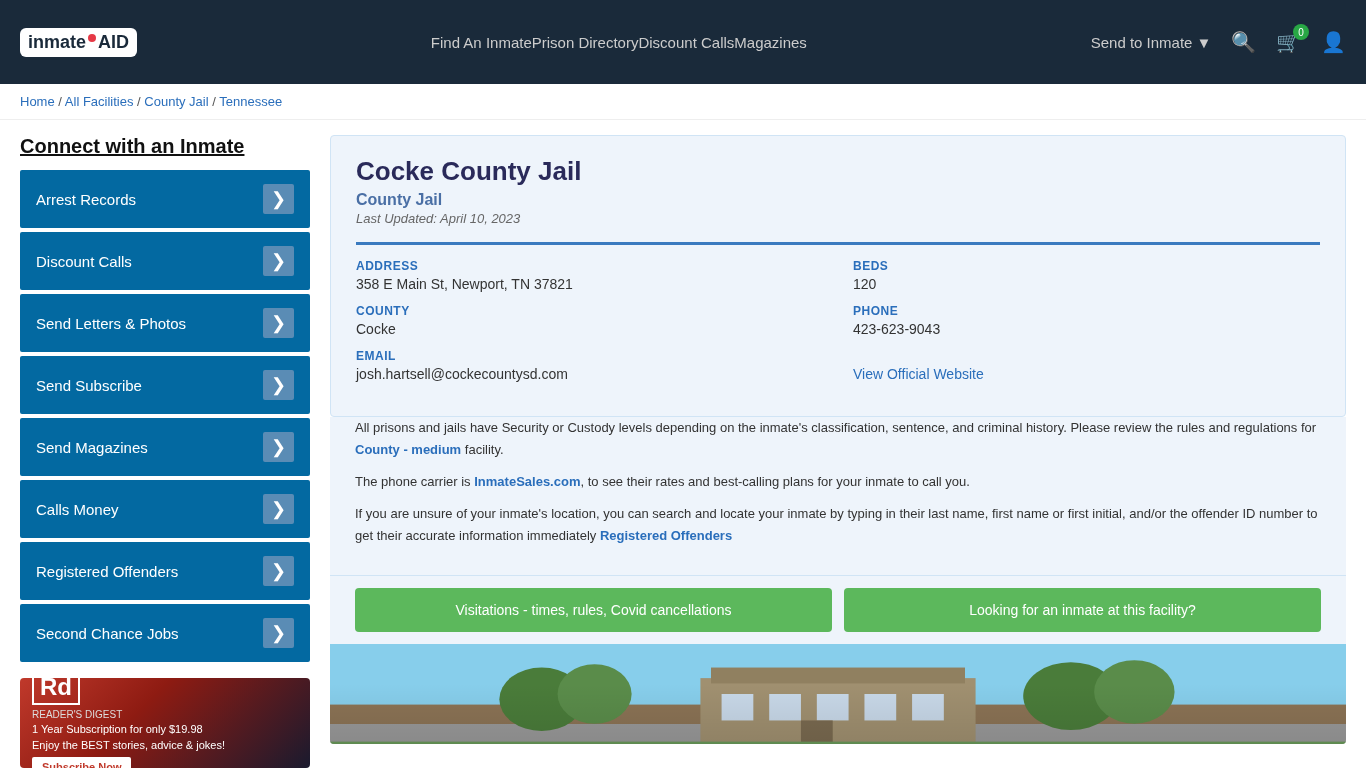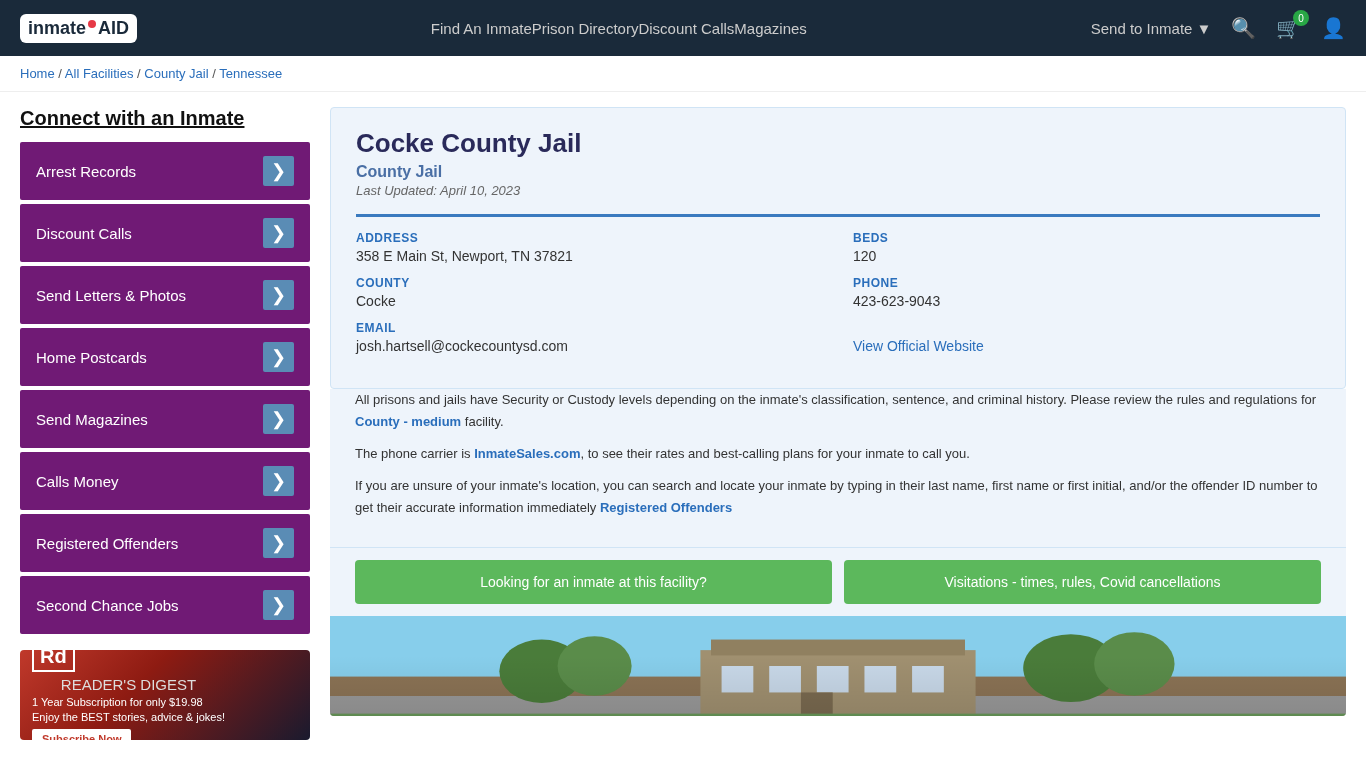--- a/index.html
+++ b/index.html
@@ -1,21 +1,21 @@
 <!DOCTYPE html>
 <html><head>
   <meta charset="utf-8">
   <style>
     * { margin: 0; padding: 0; box-sizing: border-box; }
     body { font-family: Arial, sans-serif; font-size: 14px; color: #333; background: #fff; }
 
     
     .navbar {
       background: #1a2a3a;
-      height: 56px;
+      height: 84px;
       display: flex;
       align-items: center;
       padding: 0 20px;
       gap: 30px;
     }
     .navbar-logo {
       display: flex;
       align-items: center;
       margin-right: 10px;
     }
@@ -123,21 +123,21 @@
       text-decoration: underline;
       margin-bottom: 12px;
       color: #111;
     }
     .sidebar-menu {
       display: flex;
       flex-direction: column;
       gap: 4px;
     }
     .sidebar-item {
-      background: #701a75;
+      background: #0369a1;
       color: #fff;
       padding: 14px 16px;
       display: flex;
       align-items: center;
       justify-content: space-between;
       cursor: pointer;
       border-radius: 2px;
       font-size: 15px;
     }
     .sidebar-item .arrow {
@@ -157,21 +157,21 @@
       overflow: hidden;
       position: relative;
     }
     .ad-banner-content {
       padding: 8px 12px;
       color: #fff;
       font-size: 12px;
       z-index: 1;
     }
     .ad-banner-content .rd-logo {
-      font-size: 20px;
+      font-size: 24px;
       font-weight: 900;
       color: #fff;
       border: 2px solid #fff;
       padding: 2px 6px;
       display: inline-block;
       margin-bottom: 4px;
     }
     .ad-banner-content .ad-text {
       font-size: 11px;
       line-height: 1.4;
@@ -352,21 +352,21 @@
       </div>
       <div class="sidebar-item">
         <span>Discount Calls</span>
         <span class="arrow">❯</span>
       </div>
       <div class="sidebar-item">
         <span>Send Letters &amp; Photos</span>
         <span class="arrow">❯</span>
       </div>
       <div class="sidebar-item">
-        <span>Home Postcards</span>
+        <span>Send Subscribe</span>
         <span class="arrow">❯</span>
       </div>
       <div class="sidebar-item">
         <span>Send Magazines</span>
         <span class="arrow">❯</span>
       </div>
       <div class="sidebar-item">
         <span>Calls Money</span>
         <span class="arrow">❯</span>
       </div>
@@ -376,21 +376,21 @@
       </div>
       <div class="sidebar-item">
         <span>Second Chance Jobs</span>
         <span class="arrow">❯</span>
       </div>
     </div>
 
     <div class="ad-banner">
       <div class="ad-banner-content">
         <div class="rd-logo">Rd</div>
-        <div style="font-size:15px;color:#ddd;margin-bottom:2px;text-align:center;">READER'S DIGEST</div>
+        <div style="font-size:10px;color:#ddd;margin-bottom:2px;">READER'S DIGEST</div>
         <div class="ad-text">
           <span>1 Year Subscription for only $19.98</span><br>
           <span>Enjoy the BEST stories, advice &amp; jokes!</span>
         </div>
         <button class="ad-subscribe-btn">Subscribe Now</button>
       </div>
     </div>
   </div>
 
   <div class="content">
@@ -433,22 +433,22 @@
       </p>
       <p>
         The phone carrier is <a class="desc-link" href="#">InmateSales.com</a>, to see their rates and best-calling plans for your inmate to call you.
       </p>
       <p>
         If you are unsure of your inmate's location, you can search and locate your inmate by typing in their last name, first name or first initial, and/or the offender ID number to get their accurate information immediately <a class="desc-link" href="#">Registered Offenders</a>
       </p>
     </div>
 
     <div class="action-buttons">
+      <button class="btn-green">Visitations - times, rules, Covid cancellations</button>
       <button class="btn-green">Looking for an inmate at this facility?</button>
-      <button class="btn-green">Visitations - times, rules, Covid cancellations</button>
     </div>
 
     <div class="facility-photo">
       <div class="facility-photo-overlay"></div>
       
       <svg width="100%" height="100%" viewBox="0 0 960 100" preserveAspectRatio="xMidYMid slice" xmlns="http://www.w3.org/2000/svg">
 
         <rect x="0" y="0" width="960" height="60" fill="#87ceeb"></rect>
 
         <ellipse cx="200" cy="55" rx="40" ry="30" fill="#4a7c3a"></ellipse>

